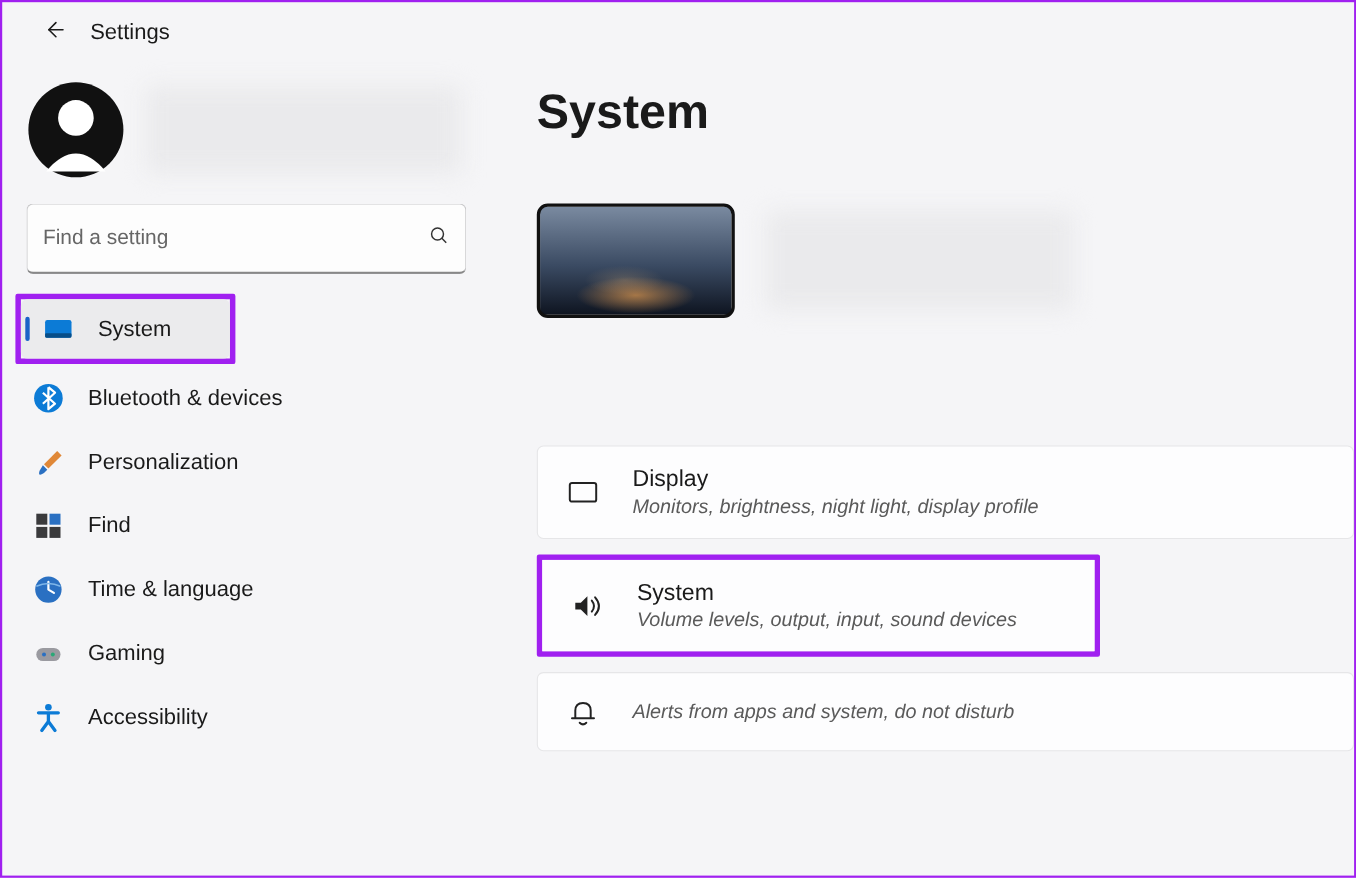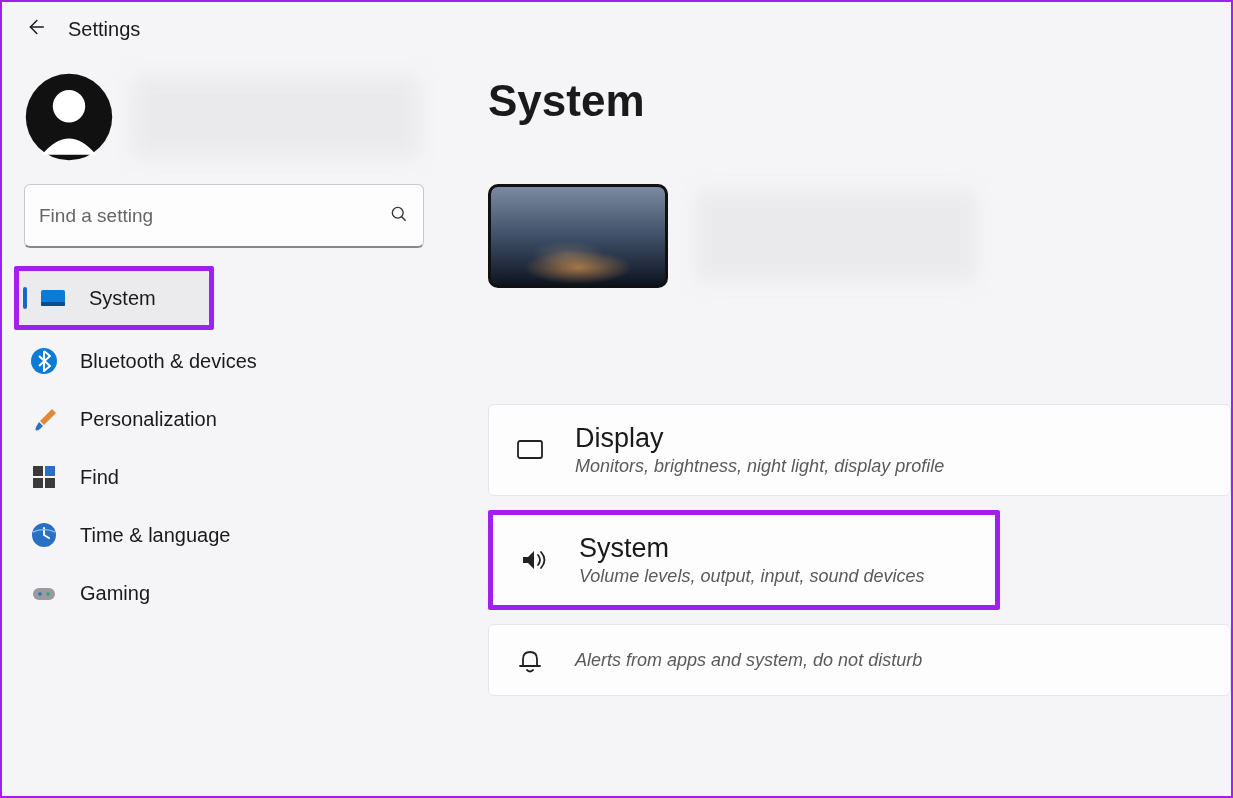--- a/index.html
+++ b/index.html
@@ -8,21 +8,21 @@
     font-family: "Segoe UI", "Segoe UI Variable", -apple-system, sans-serif;
     background: #f5f5f7;
     color: #1a1a1a;
     overflow: hidden;
     border: 2px solid #a020f0;
     position: relative;
   }
   .titlebar {
     display: flex;
     align-items: center;
-    padding: 14px 18px 12px 22px;
+    padding: 14px 18px 12px 36px;
     gap: 22px;
   }
   .titlebar .back svg { stroke: #1a1a1a; }
   .titlebar .title { font-size: 20px; font-weight: 400; }
   .layout {
     display: flex;
     height: calc(100% - 56px);
   }
   .sidebar {
     width: 440px;
@@ -144,21 +144,21 @@
     align-items: center;
     gap: 28px;
     padding: 18px 24px;
     cursor: pointer;
   }
   .setting-row .row-ico {
     width: 34px; height: 34px;
     display:flex; align-items:center; justify-content:center;
     color:#222;
   }
-  .setting-row .row-text .row-title { font-size: 27px; font-weight: 500; margin-bottom: 2px; }
+  .setting-row .row-text .row-title { font-size: 21px; font-weight: 500; margin-bottom: 2px; }
   .setting-row .row-text .row-desc { font-size: 18px; color: #5a5a5a; font-style: italic; }
   .setting-highlight {
     border: 5px solid #a020f0;
     border-radius: 2px;
     width: 512px;
   }
   .setting-highlight .setting-row { border:none; border-radius:0; }
 </style>
 </head>
 <body>
@@ -261,20 +261,29 @@
         <span class="ico">
           <svg width="28" height="28" viewBox="0 0 28 28">
               <rect x="3" y="9" width="22" height="12" rx="6" fill="#9a9aa0"></rect>
               <circle cx="10" cy="15" r="1.8" fill="#2a70c2"></circle>
               <circle cx="18" cy="15" r="1.8" fill="#2aa876"></circle>
             </svg>
         </span>
         <span>Gaming</span>
       </div>
 
+      <div class="nav-item">
+        <span class="ico">
+          <svg width="28" height="28" viewBox="0 0 28 28">
+              <circle cx="14" cy="5" r="3" fill="#0c7bd6"></circle>
+              <path d="M5 10 L23 10 M14 10 L14 18 M14 18 L8 26 M14 18 L20 26" stroke="#0c7bd6" stroke-width="3" stroke-linecap="round"></path>
+            </svg>
+        </span>
+        <span>Accessibility</span>
+      </div>
     </nav>
   </aside>
 
   <main class="main">
     <h1 class="page-title">System</h1>
 
     <div class="device-row">
       <div class="desktop-thumb"></div>
       <div class="device-text"></div>
     </div>

